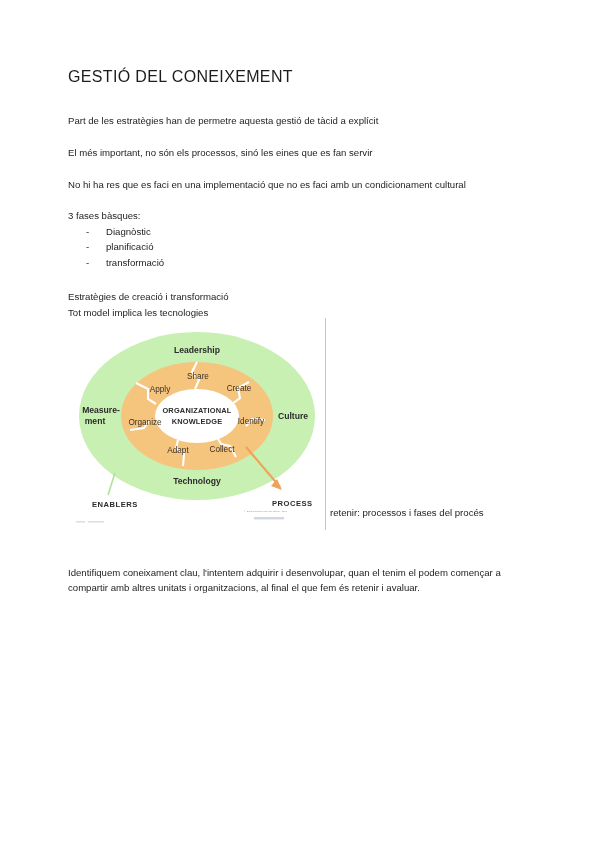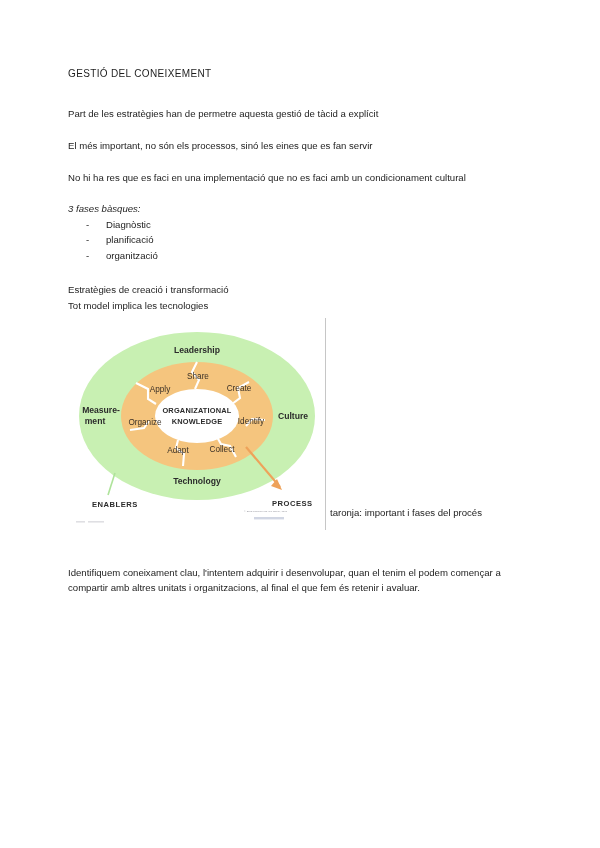--- a/index.html
+++ b/index.html
@@ -18,40 +18,39 @@
     background: #ffffff;
     overflow: hidden;
   }
   .content {
     position: absolute;
     left: 68px;
     top: 68px;
     width: 470px;
   }
   .doc-title {
-    font-size: 10px;
+    font-size: 16px;
     letter-spacing: 0.35px;
     color: #1d1d1d;
     margin: 0 0 28px 0;
     white-space: pre;
   }
   .para {
     font-size: 9.6px;
     line-height: 1.45;
     color: #1d1d1d;
     margin: 0 0 18px 0;
   }
   .para.tight { margin-bottom: 4px; }
   .para.last { margin-bottom: 0; }
 
   .list-head {
     font-size: 9.6px;
     color: #1d1d1d;
     margin: 0 0 3px 0;
-    font-style: italic;
   }
   .dash-list {
     list-style: none;
     margin: 0 0 20px 0;
     padding: 0;
   }
   .dash-list li {
     font-size: 9.6px;
     line-height: 1.62;
     color: #1d1d1d;
@@ -135,21 +134,21 @@
       <li>
         <span class="dash">-</span>
         <span>Diagnòstic</span>
       </li>
       <li>
         <span class="dash">-</span>
         <span>planificació</span>
       </li>
       <li>
         <span class="dash">-</span>
-        <span>organització</span>
+        <span>transformació</span>
       </li>
     </ul>
 
     <div class="block-pair">
       <p class="para tight">Estratègies de creació i transformació</p>
       <p class="para last">Tot model implica les tecnologies</p>
     </div>
 
   </div>
 
@@ -204,19 +203,19 @@
 
         <g opacity="0.45">
           <rect x="8" y="203" width="9" height="1.6" fill="#b9b9c2"></rect>
           <rect x="20" y="203" width="16" height="1.6" fill="#b9b9c2"></rect>
           <rect x="186" y="199" width="30" height="2.4" fill="#9aa3c0"></rect>
         </g>
 
       </svg>
     </div>
 
-    <div class="fig-caption">taronja: important i fases del procés</div>
+    <div class="fig-caption">retenir: processos i fases del procés</div>
 
   </div>
 
   <p class="tail-para">Identifiquem coneixament clau, l'intentem adquirir i desenvolupar, quan el tenim el podem començar a compartir amb altres unitats i organitzacions, al final el que fem és retenir i avaluar.</p>
 
 </div>
 
 </body></html>

